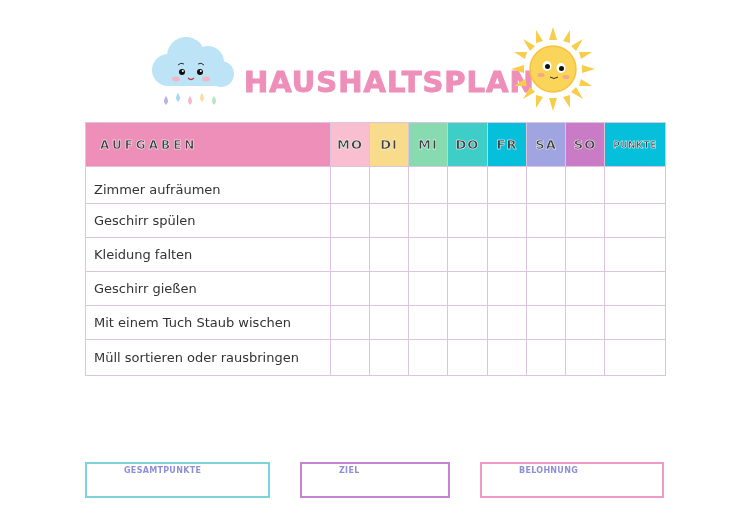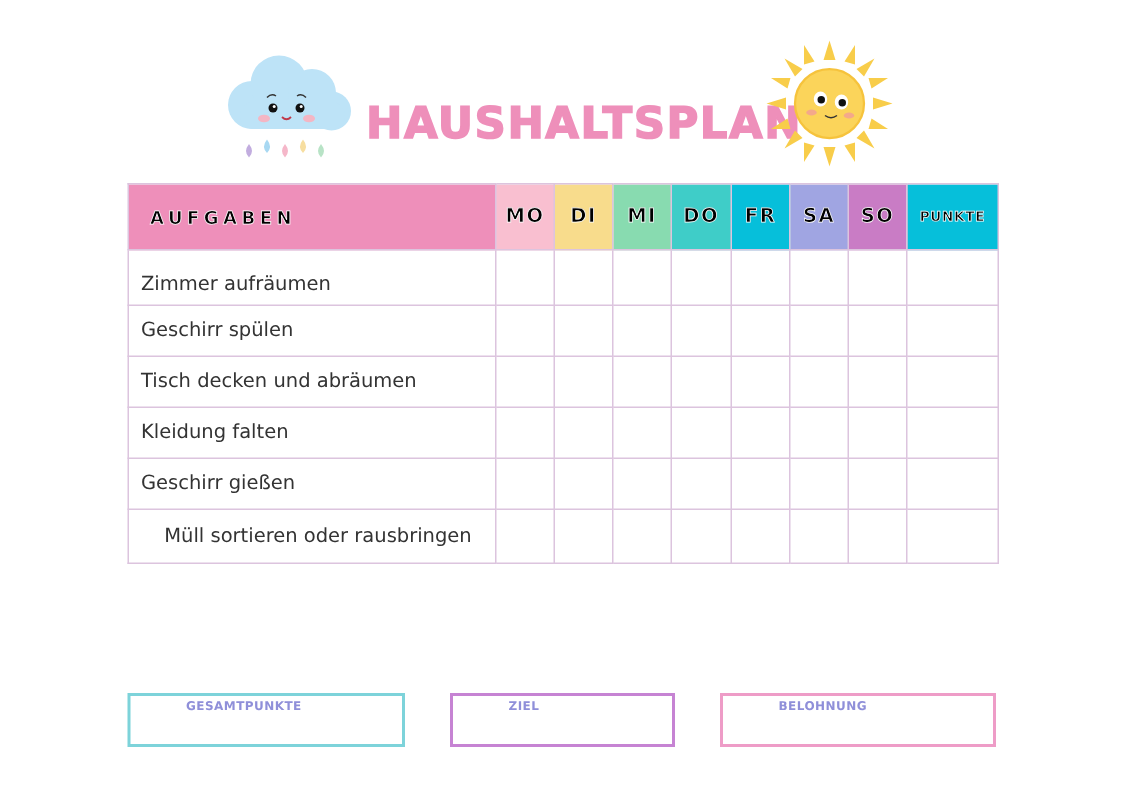--- a/index.html
+++ b/index.html
@@ -17,29 +17,29 @@
   .sun { position:absolute; left:508px; top:24px; width:90px; height:90px; }
 
   .table {
     position:absolute; left:85px; top:122px; width:580px;
     border-collapse:collapse; table-layout:fixed;
   }
   .table td, .table th {
     border:1px solid #dcc4de; padding:0; box-sizing:border-box;
   }
   .table th {
-    height:44px; color:#000000; font-family:"DejaVu Sans", sans-serif;
+    height:44px; color:#404040; font-family:"DejaVu Sans", sans-serif;
     font-weight:bold; font-size:13px; letter-spacing:1px; text-align:center;margin-top:41px;
     -webkit-text-stroke:0.5px #fff;
   }
   .table th.task-h { text-align:left; padding-left:14px; letter-spacing:3px; font-size:12px; }
   .table th.pts-h { font-size:9px; letter-spacing:0.5px; }
   .table td { height:34px; background:#fff; }
   .table tr.first td { height:37px; padding-top:8px; }
-  .table tr.last td { height:36px;text-align:center; }
+  .table tr.last td { height:36px; }
   .table td.task {
     font-family:"DejaVu Sans", sans-serif; font-size:13px; color:#333333;
     padding-left:8px; white-space:nowrap;
   }
   .box {
     position:absolute; top:462px; height:36px; box-sizing:border-box; background:#fff;
     border:2px solid; padding:2px 5px;
   }
   .box span {
     font-family:"DejaVu Sans", sans-serif; font-weight:bold; font-size:8px;
@@ -149,43 +149,43 @@
       <td></td>
         <td></td>
         <td></td>
         <td></td>
         <td></td>
         <td></td>
         <td></td>
         <td></td>
     </tr>
     <tr>
-      <td class="task">Tisch decken und abräumen</td>
-      <td></td>
-        <td></td>
-        <td></td>
-        <td></td>
-        <td></td>
-        <td></td>
-        <td></td>
-        <td></td>
-    </tr>
-    <tr>
       <td class="task">Kleidung falten</td>
       <td></td>
         <td></td>
         <td></td>
         <td></td>
         <td></td>
         <td></td>
         <td></td>
         <td></td>
     </tr>
     <tr>
       <td class="task">Geschirr gießen</td>
+      <td></td>
+        <td></td>
+        <td></td>
+        <td></td>
+        <td></td>
+        <td></td>
+        <td></td>
+        <td></td>
+    </tr>
+    <tr>
+      <td class="task">Mit einem Tuch Staub wischen</td>
       <td></td>
         <td></td>
         <td></td>
         <td></td>
         <td></td>
         <td></td>
         <td></td>
         <td></td>
     </tr>
     <tr class="last">

